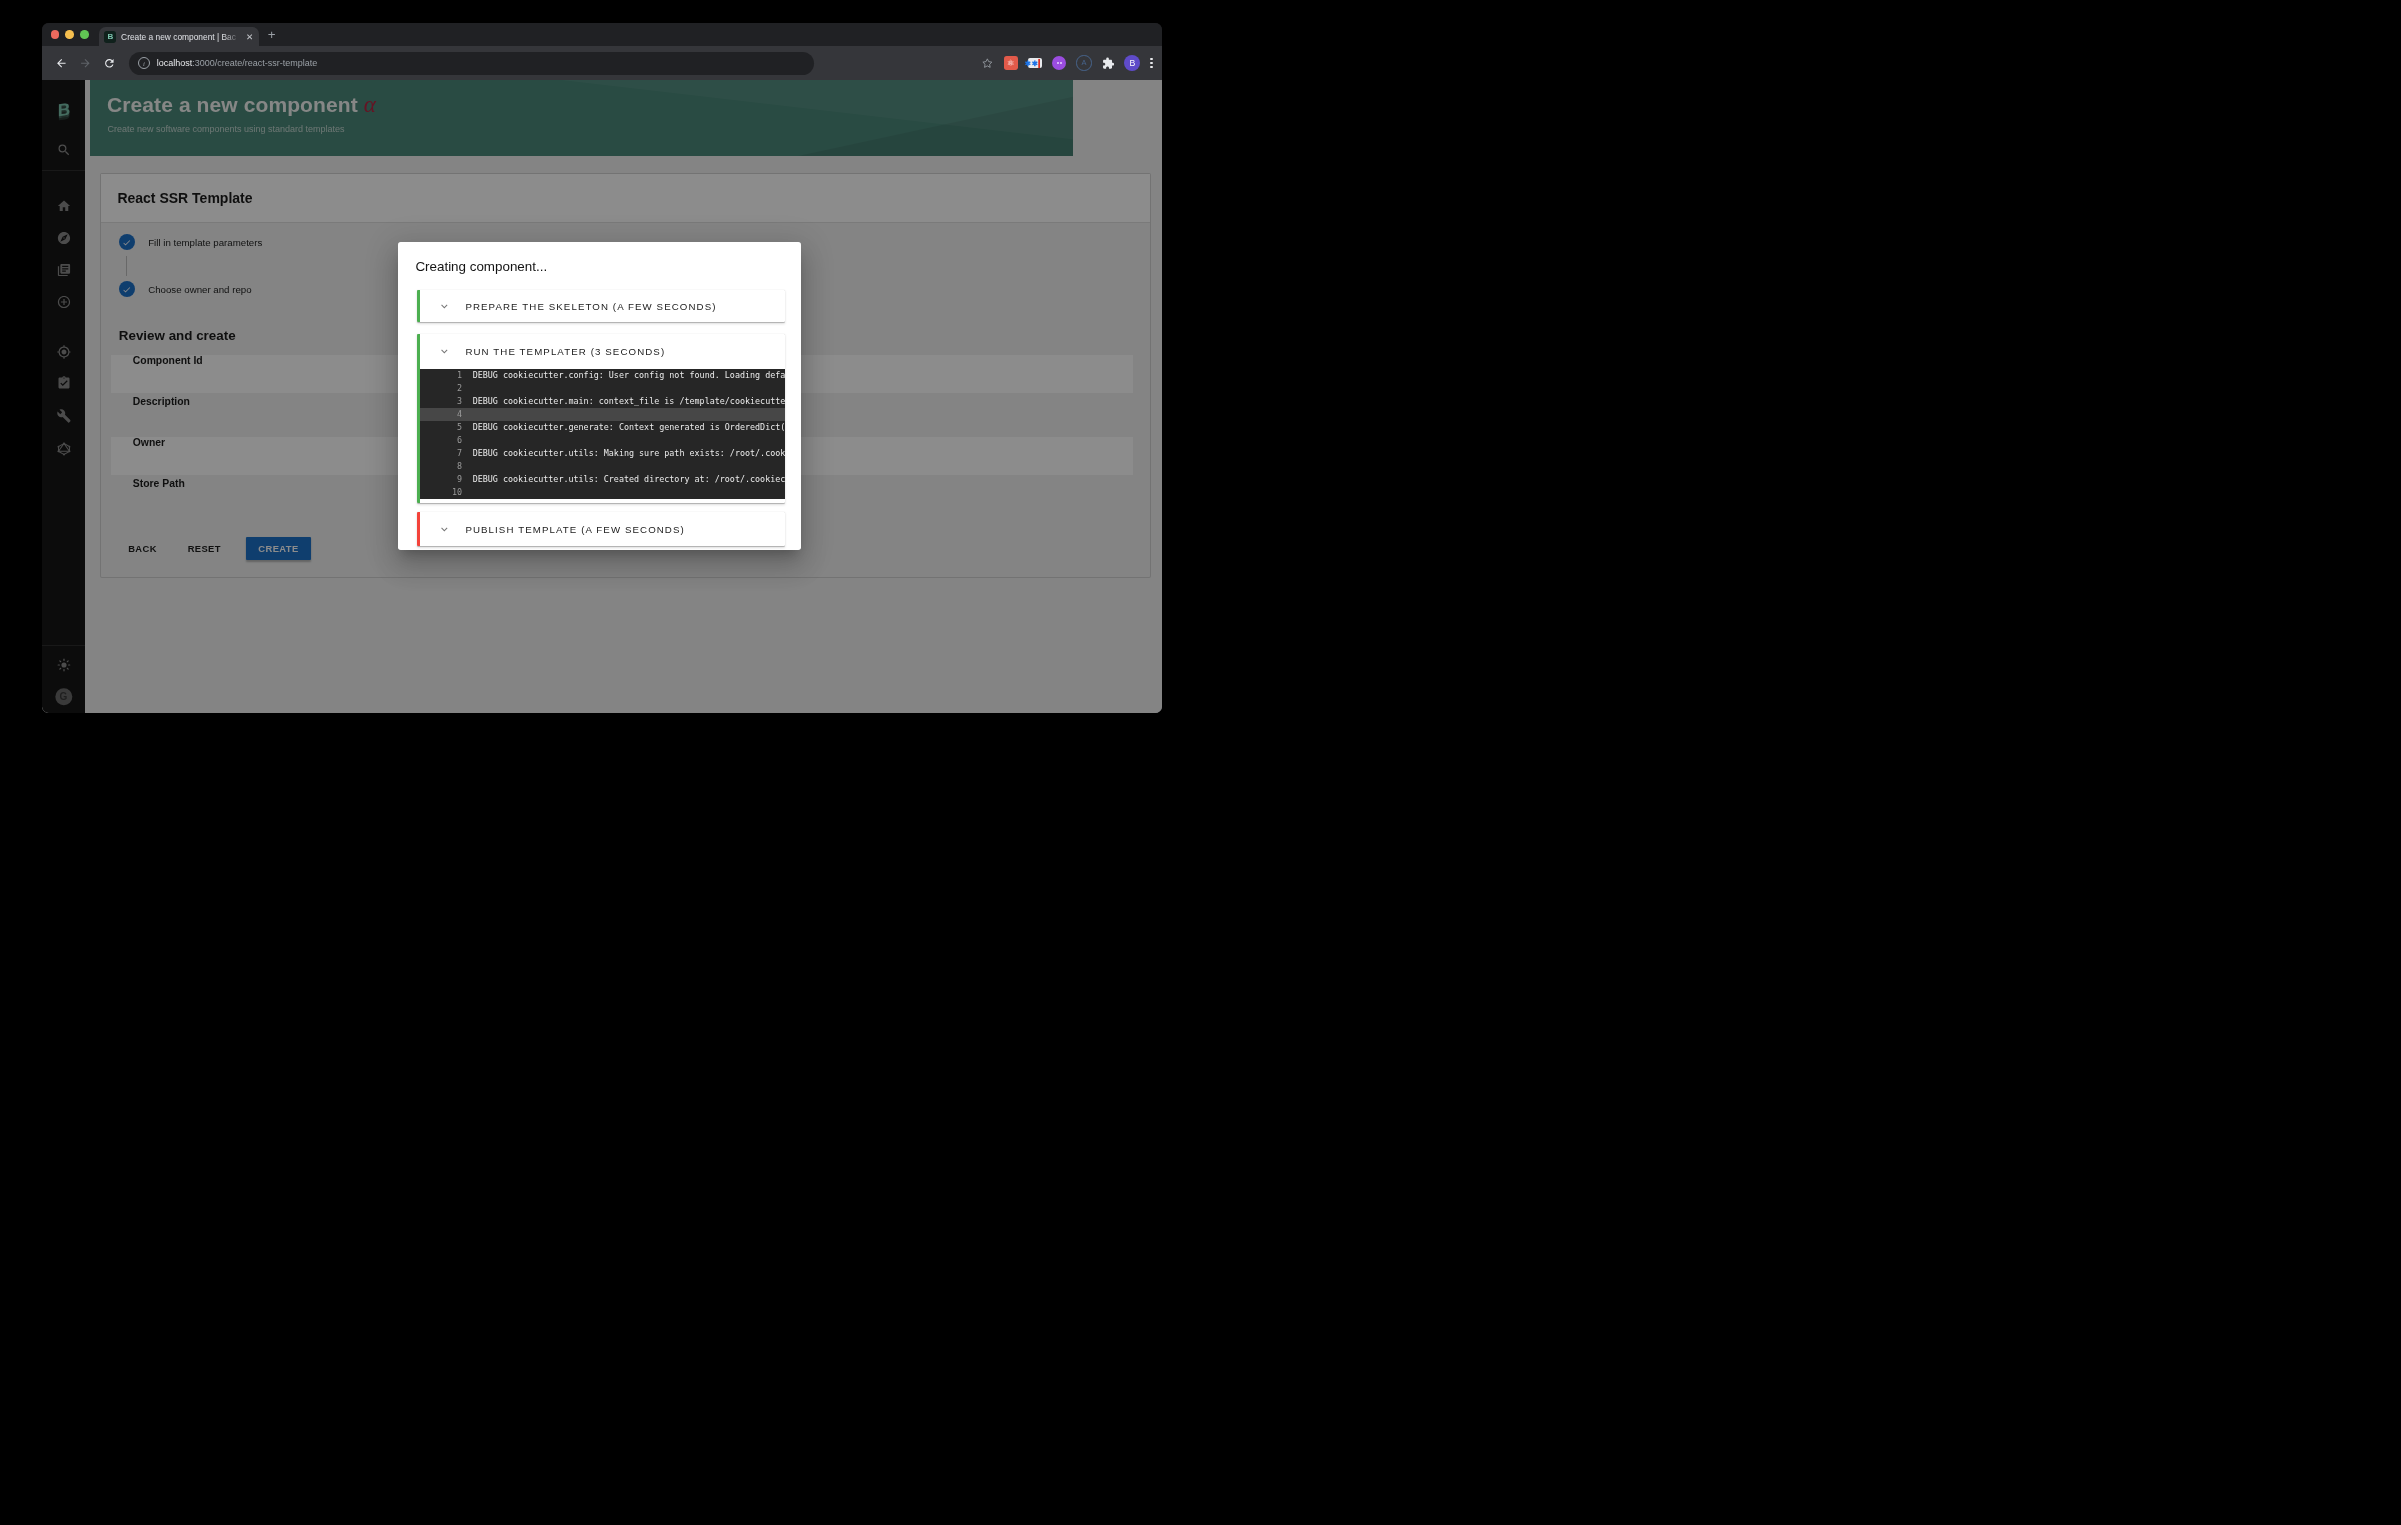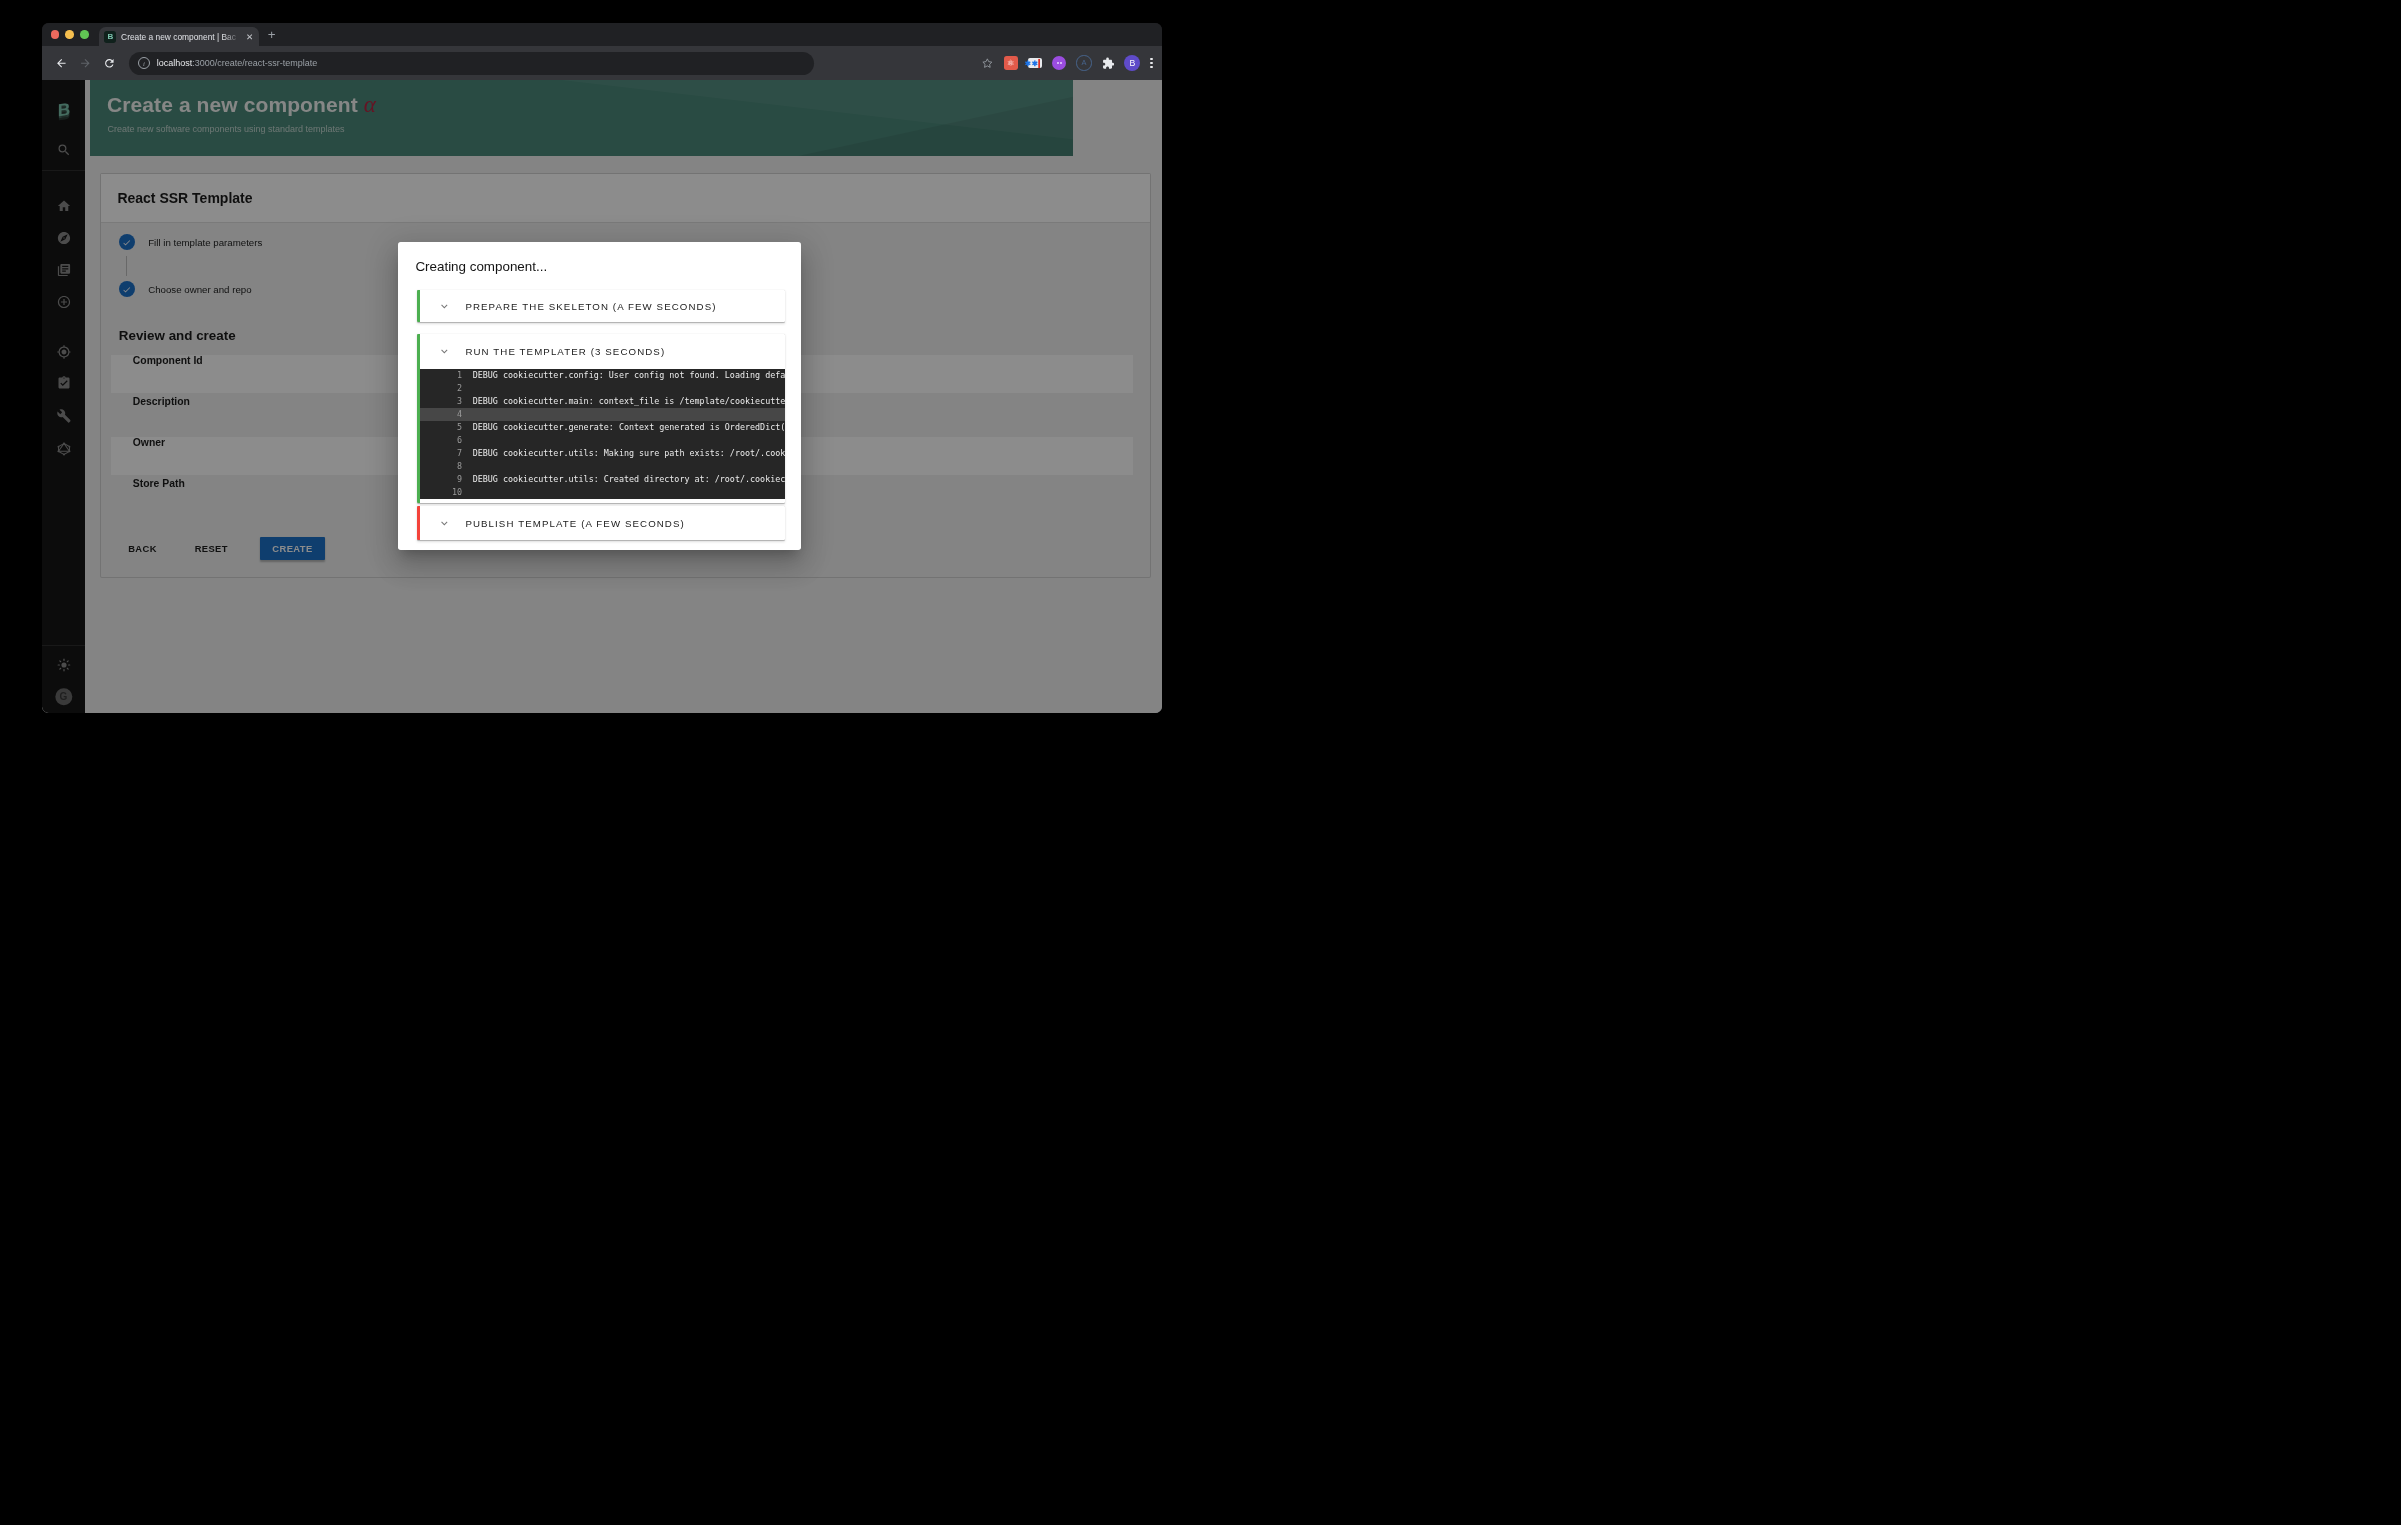--- a/index.html
+++ b/index.html
@@ -78,40 +78,40 @@
                  display:flex;align-items:center;padding:0 16px;font-size:14px;font-weight:bold;color:#1c1c1c;}
   .step{position:absolute;left:17.4px;display:flex;align-items:center;gap:13.4px;}
   .stepcirc{width:16px;height:16px;border-radius:50%;background:var(--accent);display:flex;align-items:center;justify-content:center;flex:none;}
   .stepcirc svg{width:9.4px;height:9.4px;fill:#fff;}
   .steplabel{font-size:9.7px;color:#1e1e1e;}
   .stepline{position:absolute;left:25px;width:0.7px;background:#bdbdbd;}
   .review-h{position:absolute;left:17.4px;top:154px;font-size:13.4px;font-weight:bold;color:#1c1c1c;}
   .rrow{position:absolute;left:10px;width:1022px;height:38px;display:flex;align-items:flex-start;padding-left:21.4px;box-sizing:border-box;}
   .rrow.lt{background:#fff;}
   .rlabel{font-size:10.4px;font-weight:bold;color:#1c1c1c;}
-  .actions{position:absolute;left:17.4px;top:363px;display:flex;align-items:center;gap:19px;}
+  .actions{position:absolute;left:17.4px;top:363px;display:flex;align-items:center;gap:12px;}
   .txtbtn{font-size:9.4px;font-weight:bold;letter-spacing:0.4px;color:#1e1e1e;padding:5.4px 9.4px;background:none;border:none;
           font-family:inherit;}
   .cta{font-size:9.4px;font-weight:bold;letter-spacing:0.4px;color:#fff;background:var(--accent);border:none;border-radius:1px;
        padding:6px 12px;margin-left:4px;box-shadow:0 1.3px 2px rgba(0,0,0,.25);font-family:inherit;}
 
   .overlay{position:absolute;inset:0;background:rgba(0,0,0,.45);z-index:5;}
 
   
   .modal{position:absolute;left:356px;top:162px;width:403px;height:308px;background:#fff;border-radius:2.7px;z-index:6;
          box-shadow:0 7.4px 10px -4.7px rgba(0,0,0,.2),0 16px 25.5px 2px rgba(0,0,0,.14),0 6px 31px 5.4px rgba(0,0,0,.12);}
   .modal-title{position:absolute;left:17.4px;top:17.4px;font-size:13.4px;font-weight:500;color:#141414;}
   .acc{position:absolute;left:19px;width:368px;background:#fff;border-radius:1.3px;border-left:3.4px solid #4caf50;
        box-shadow:0 0.7px 0.7px rgba(0,0,0,.22),0 1.3px 2.7px rgba(0,0,0,.12);box-sizing:border-box;}
   .acc-head{height:32px;display:flex;align-items:center;gap:14.7px;padding-left:18px;}
   .acc-head svg{width:12.7px;height:12.7px;fill:#777;flex:none;}
   .acc-label{font-size:9.7px;font-weight:500;letter-spacing:1.1px;color:#212121;white-space:nowrap;}
   #acc-1{top:48px;height:32px;}
   #acc-2{top:92px;height:169px;}
-  #acc-3{top:264px;height:34px;text-align:right;}
+  #acc-3{top:270px;height:34px;text-align:right;}
   #acc-2 .acc-head{height:35px;}
   #acc-3 .acc-head{height:34px;}
   .log{height:130px;background:var(--terminal-bg);overflow:hidden;
        font-family:"DejaVu Sans Mono",monospace;font-size:8.4px;}
   .logrow{height:13px;line-height:13px;display:flex;white-space:pre;color:#ececec;}
   .logrow.hl{background:var(--terminal-hl);}
   .logrow .n{width:42px;text-align:right;color:#9a9a9a;flex:none;}
   .logrow .t{padding-left:10.7px;overflow:hidden;}
 </style>
 </head>

